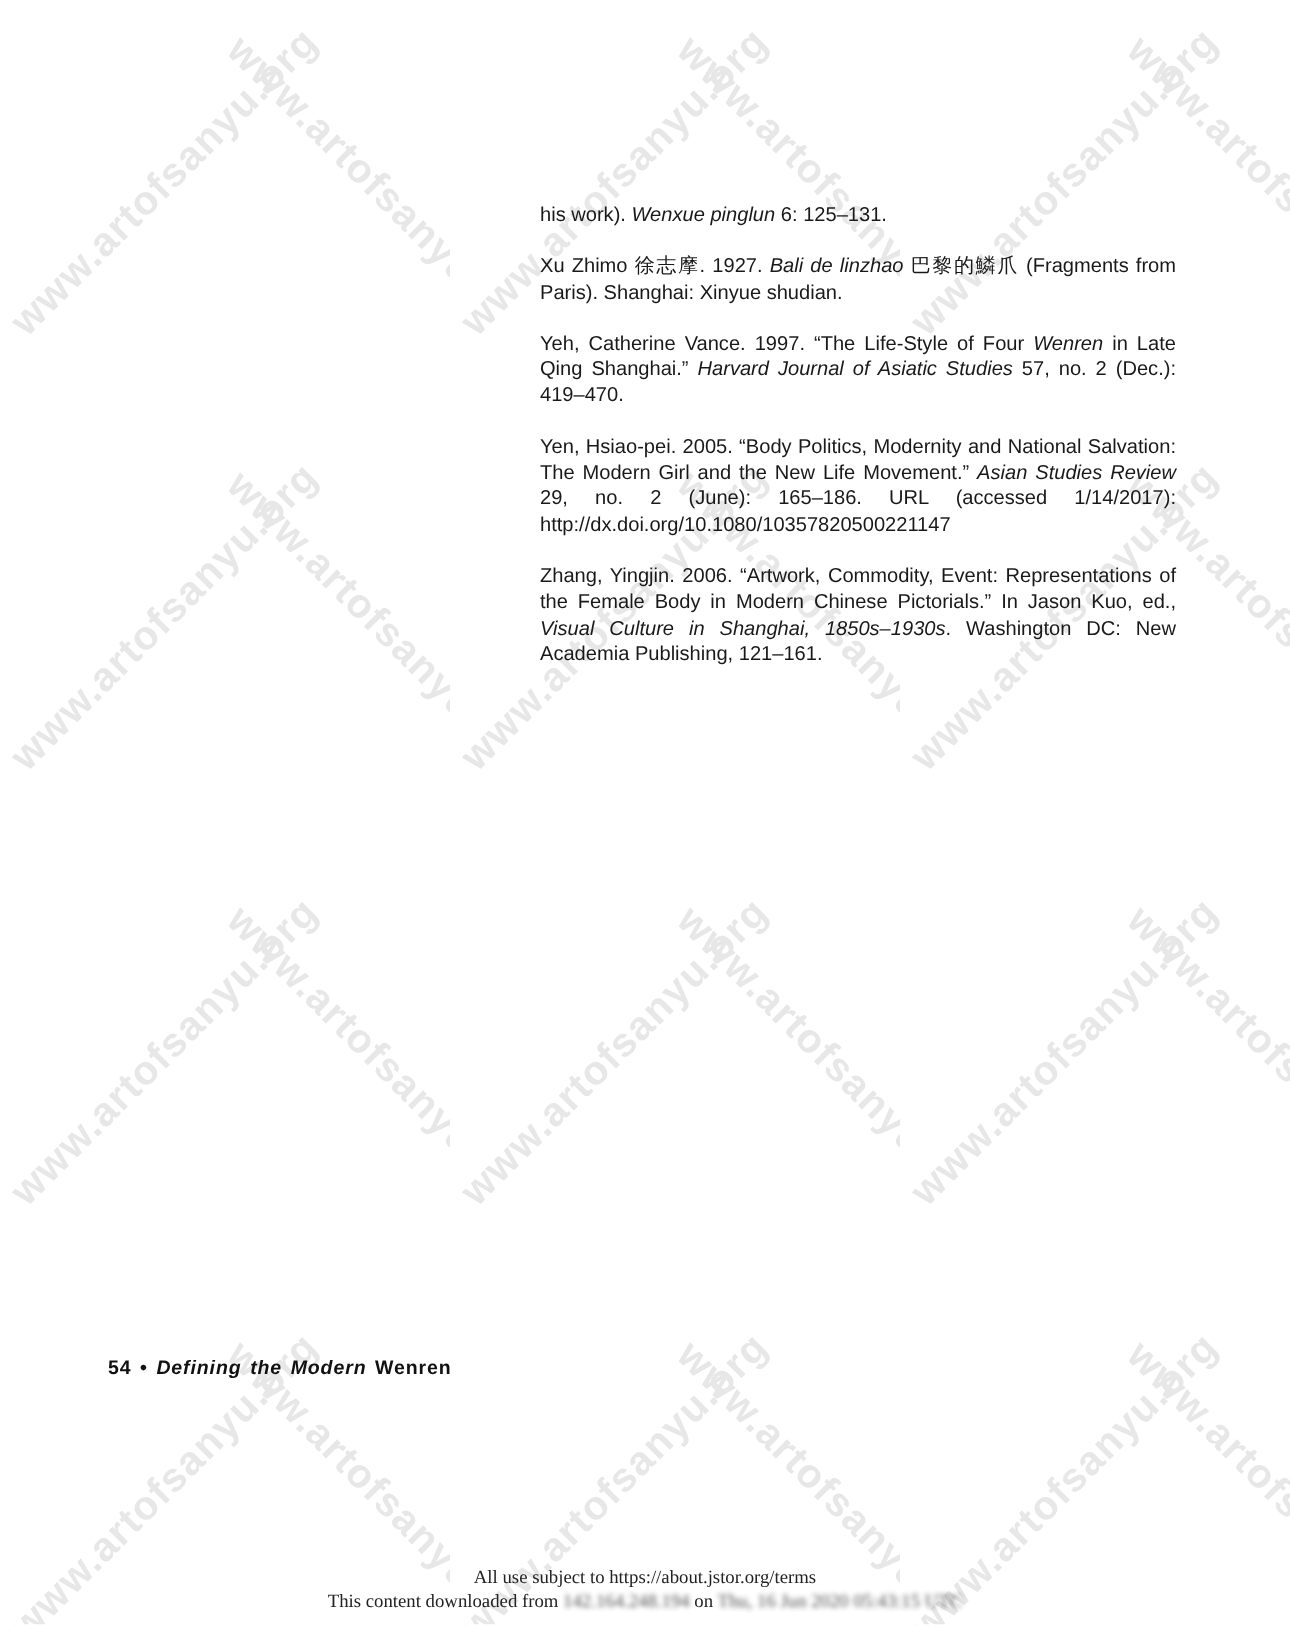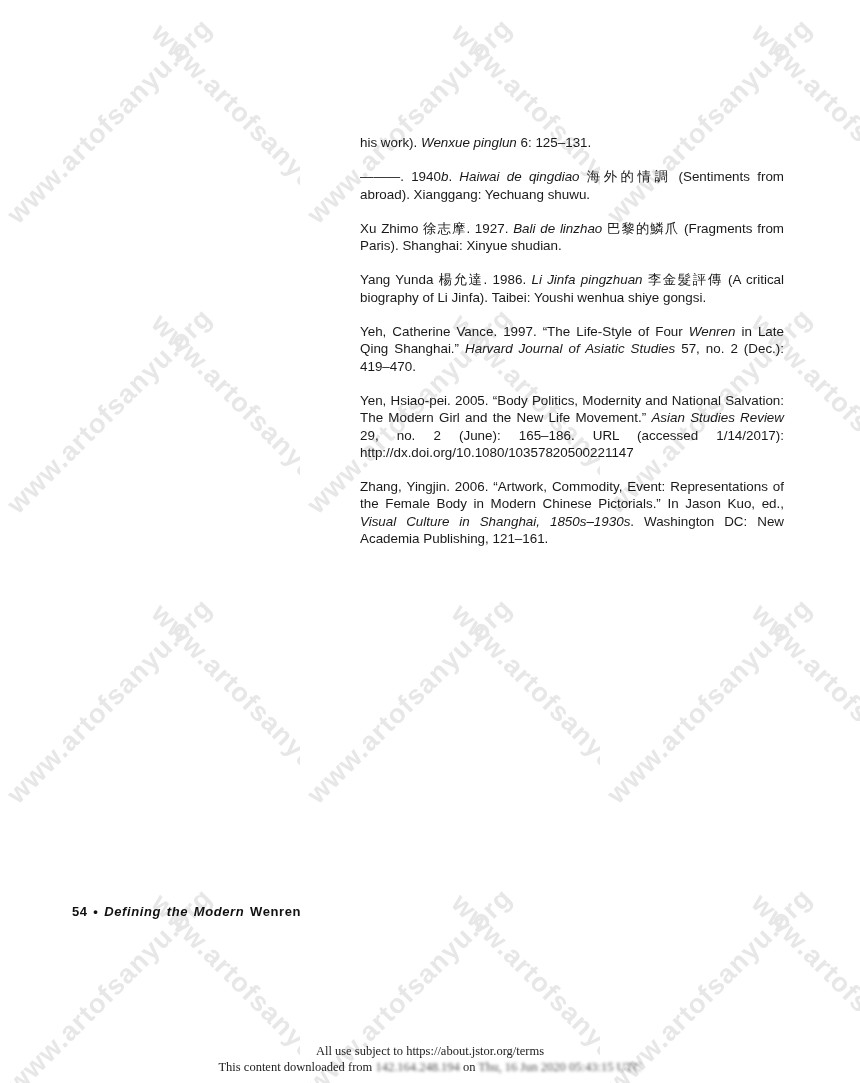--- a/index.html
+++ b/index.html
@@ -69,23 +69,21 @@
     <pattern id="wm" width="300" height="290" patternUnits="userSpaceOnUse">
       <text class="wmtext" transform="translate(18,225) rotate(-45)">www.artofsanyu.org</text>
       <text class="wmtext" transform="translate(150,35) rotate(45)">www.artofsanyu.org</text>
     </pattern>
   </defs>
   <rect width="860" height="1083" fill="url(#wm)"></rect>
 </svg>
 
 <main class="refs">
   <p class="ref"><span class="seg-n">his work). </span><span class="seg-i">Wenxue pinglun</span><span class="seg-n"> 6: 125–131.</span></p>
-  <p class="ref"><span class="seg-n">———. 1940</span><span class="seg-i">b</span><span class="seg-n">. </span><span class="seg-i">Haiwai de qingdiao</span><span class="seg-n"> 海外的情調 (Sentiments from abroad). Xianggang: Yechuang shuwu.</span></p>
   <p class="ref"><span class="seg-n">Xu Zhimo 徐志摩. 1927. </span><span class="seg-i">Bali de linzhao</span><span class="seg-n"> 巴黎的鱗爪 (Fragments from Paris). Shanghai: Xinyue shudian.</span></p>
-  <p class="ref"><span class="seg-n">Yang Yunda 楊允達. 1986. </span><span class="seg-i">Li Jinfa pingzhuan</span><span class="seg-n"> 李金髮評傳 (A critical biography of Li Jinfa). Taibei: Youshi wenhua shiye gongsi.</span></p>
   <p class="ref"><span class="seg-n">Yeh, Catherine Vance. 1997. “The Life-Style of Four </span><span class="seg-i">Wenren</span><span class="seg-n"> in Late Qing Shanghai.” </span><span class="seg-i">Harvard Journal of Asiatic Studies</span><span class="seg-n"> 57, no. 2 (Dec.): 419–470.</span></p>
   <p class="ref"><span class="seg-n">Yen, Hsiao-pei. 2005. “Body Politics, Modernity and National Salvation: The Modern Girl and the New Life Movement.” </span><span class="seg-i">Asian Studies Review</span><span class="seg-n"> 29, no. 2 (June): 165–186. URL (accessed 1/14/2017): http://dx.doi.org/10.1080/10357820500221147</span></p>
   <p class="ref"><span class="seg-n">Zhang, Yingjin. 2006. “Artwork, Commodity, Event: Representations of the Female Body in Modern Chinese Pictorials.” In Jason Kuo, ed., </span><span class="seg-i">Visual Culture in Shanghai, 1850s–1930s</span><span class="seg-n">. Washington DC: New Academia Publishing, 121–161.</span></p>
 </main>
 
 <div class="running-footer"><span class="seg-b">54 • </span><span class="seg-bi">Defining the Modern</span><span class="seg-b"> Wenren</span></div>
 
 <div class="jstor">
   <div>All use subject to https://about.jstor.org/terms</div>
   <div><span class="seg-n">This content downloaded from </span><span class="seg-redacted">142.164.248.194</span><span class="seg-n"> on </span><span class="seg-redacted">Thu, 16 Jun 2020 05:43:15 UTC</span></div>

